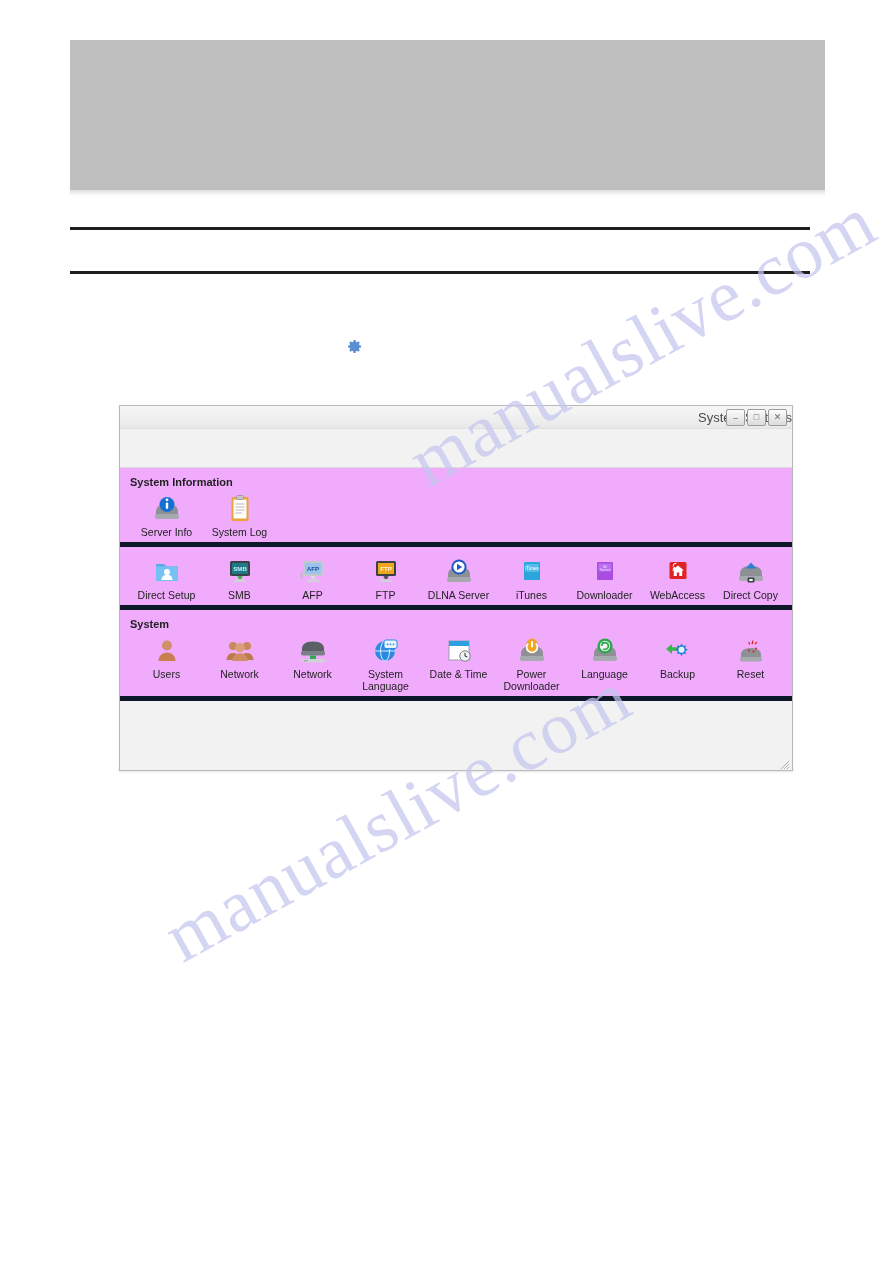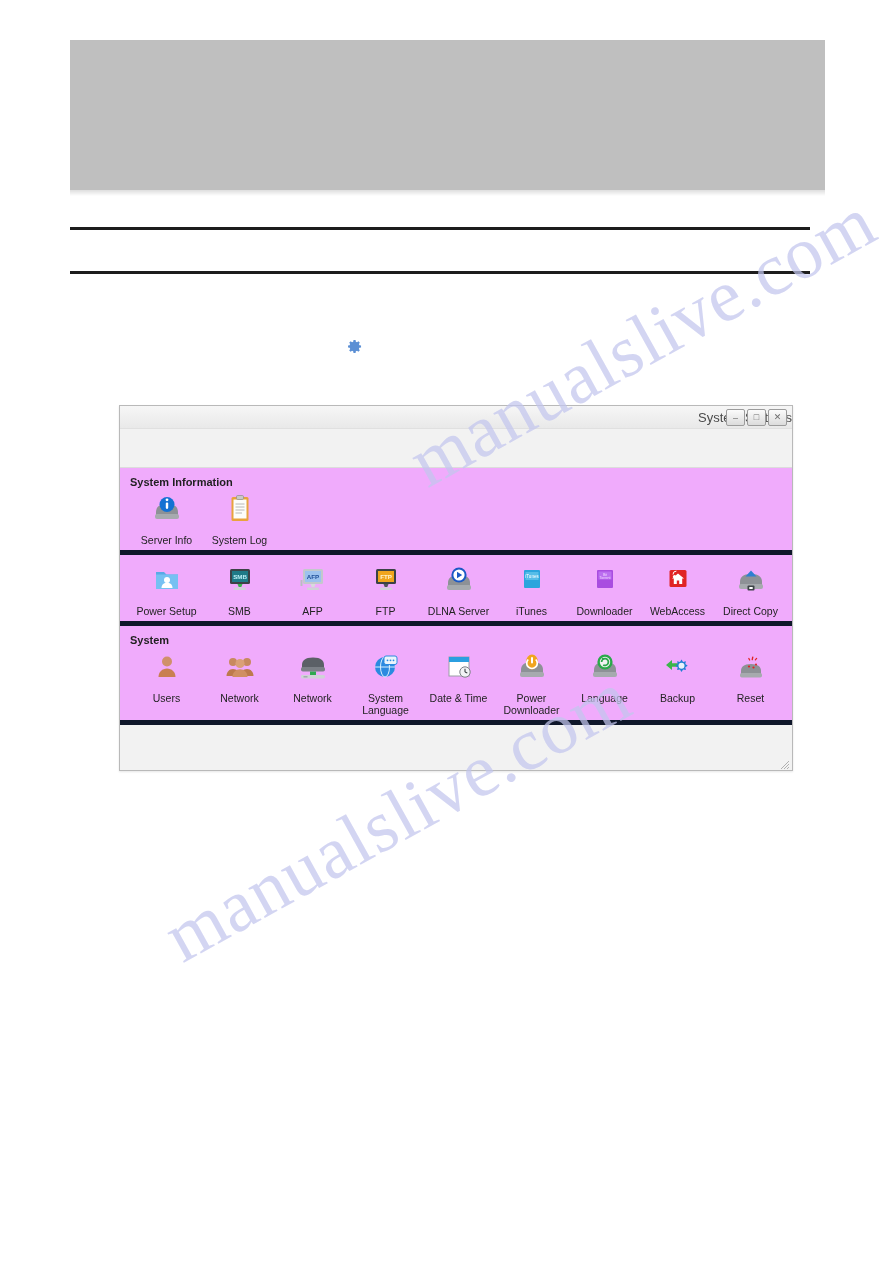--- a/index.html
+++ b/index.html
@@ -163,21 +163,21 @@
     flex-direction: column;
     align-items: center;
     padding-top: 4px;
   }
   .icon-art {
     width: 34px;
     height: 30px;
     position: relative;
   }
   .icon-label {
-    margin-top: 10px;
+    margin-top: 2px;
     font-size: 10.5px;
     color: #232323;
     text-align: center;
     line-height: 12px;
     max-width: 72px;
   }
 
   .resize-grip {
     position: absolute;
     right: 2px;
@@ -267,21 +267,21 @@
 
       <div class="icon-cell">
         <div class="icon-art">
           <svg viewBox="0 0 34 30" width="34" height="30">
             <path fill="#5aa9e6" d="M6 7h8l2.5 2.5H28V24H6z"></path>
             <rect x="6" y="9.5" width="22" height="14.5" fill="#76c0f2"></rect>
             <circle cx="17" cy="15" r="3" fill="#fff"></circle>
             <path fill="#fff" d="M11.5 23c0-3.2 2.5-5.5 5.5-5.5s5.5 2.3 5.5 5.5z"></path>
           </svg>
         </div>
-        <div class="icon-label">Power Setup</div>
+        <div class="icon-label">Direct Setup</div>
       </div>
 
       <div class="icon-cell">
         <div class="icon-art">
           <svg viewBox="0 0 34 30" width="34" height="30">
             <rect x="7" y="4" width="20" height="15" rx="1.5" fill="#3c4247"></rect>
             <rect x="9" y="6" width="16" height="11" fill="#1f7a87"></rect>
             <text x="17" y="14" font-size="6.2" font-family="Liberation Sans, sans-serif" fill="#bdf0f7" text-anchor="middle" font-weight="bold">SMB</text>
             <path fill="#39b54a" d="M14.5 19h5l-1.2 3h-2.6z"></path>
             <rect x="11" y="22.5" width="12" height="2.5" rx="1" fill="#cfd3d6"></rect>

